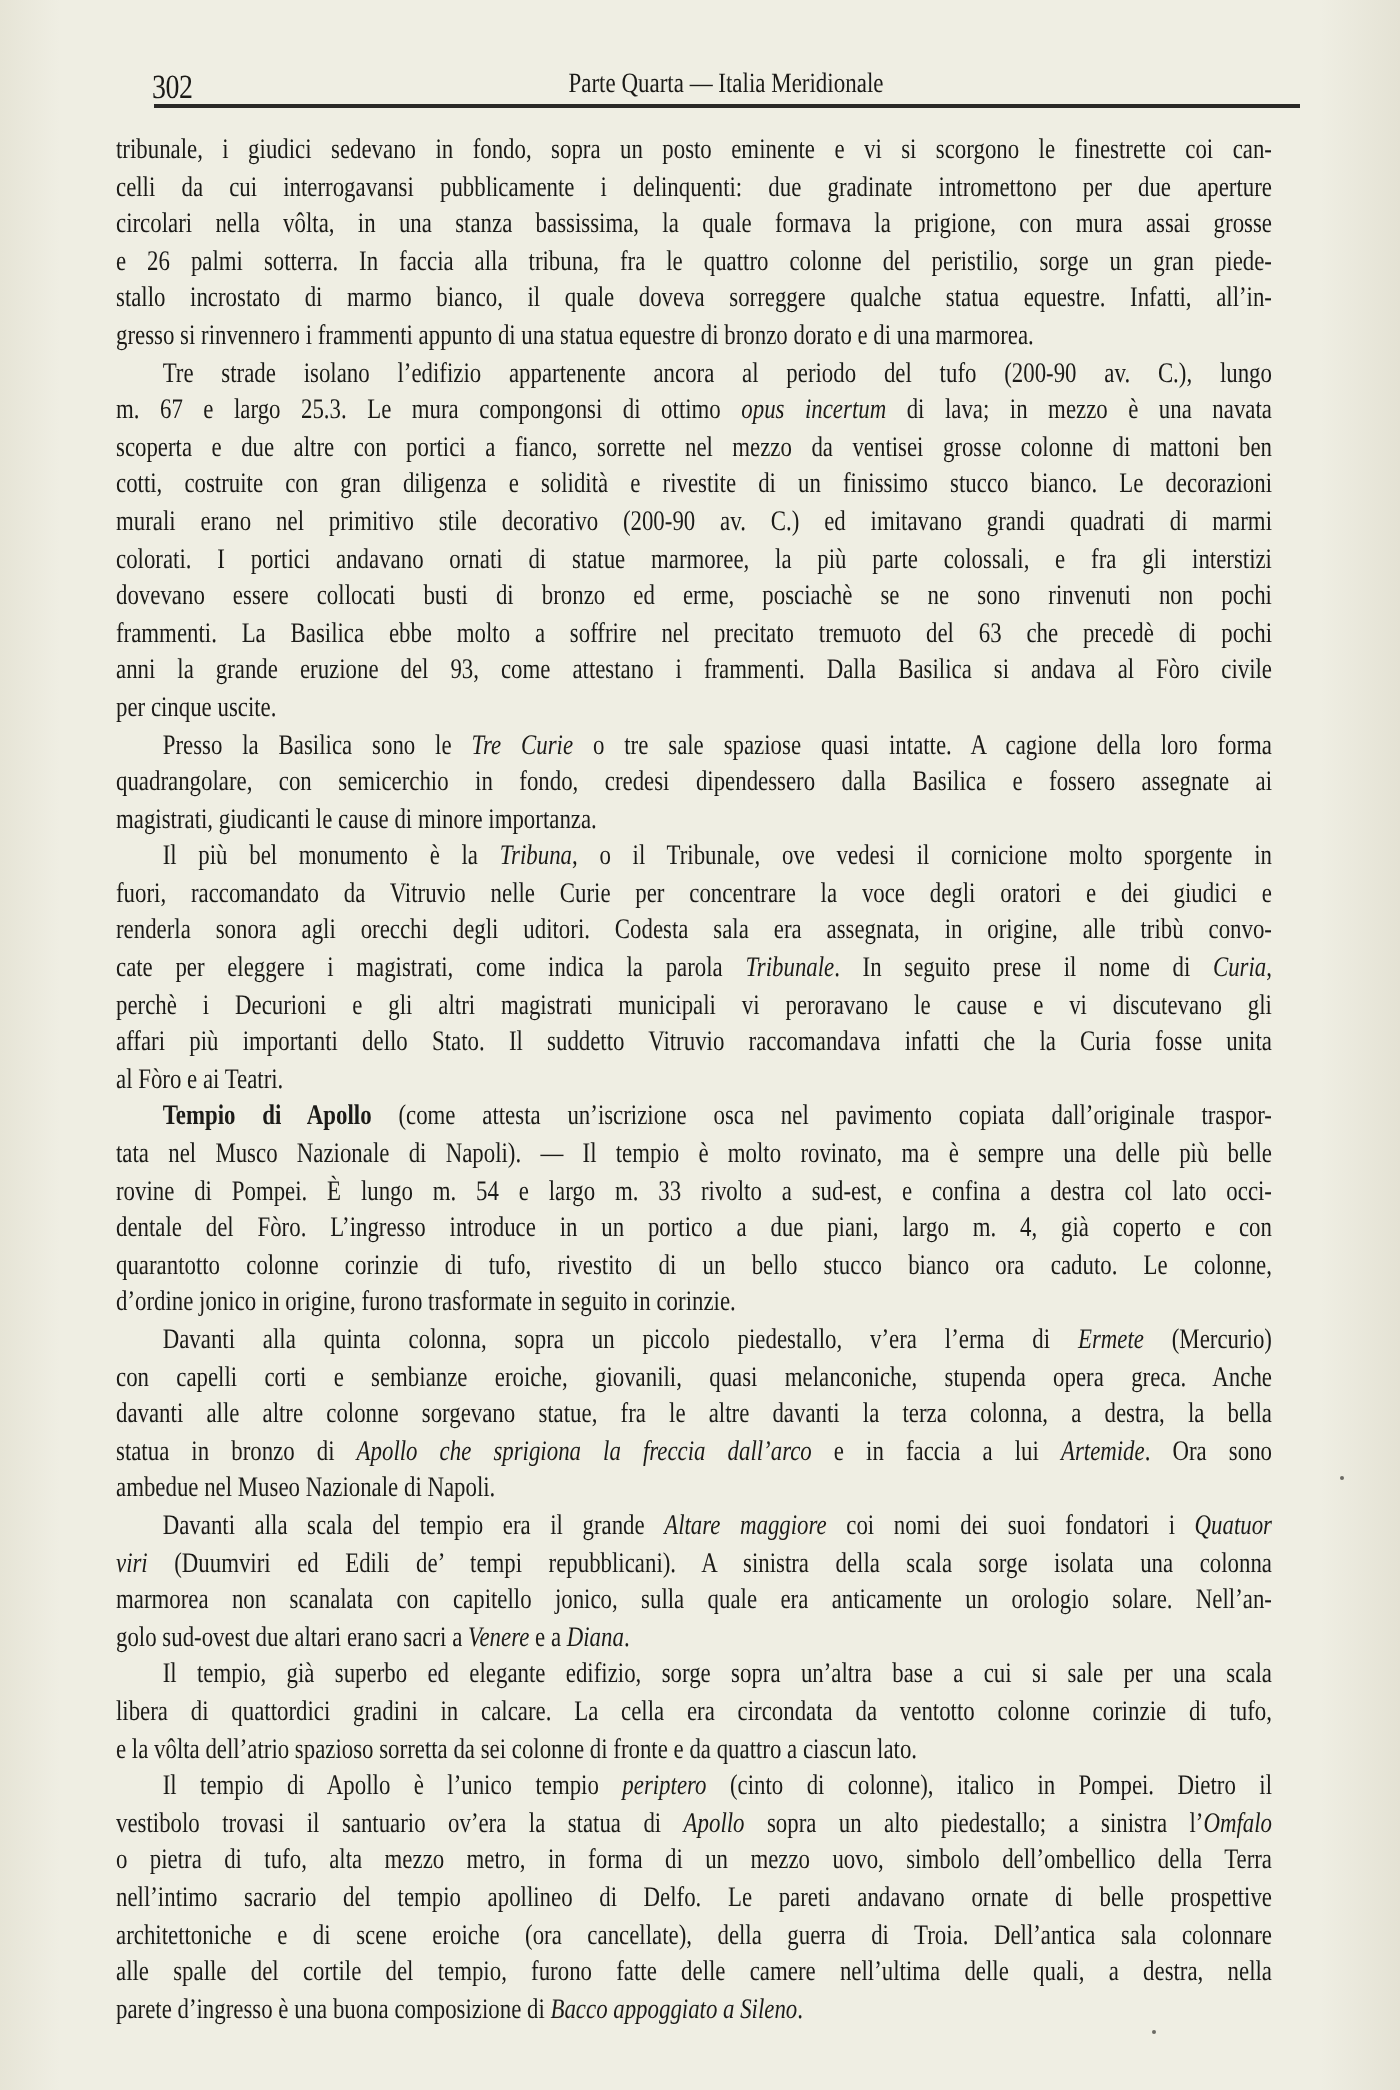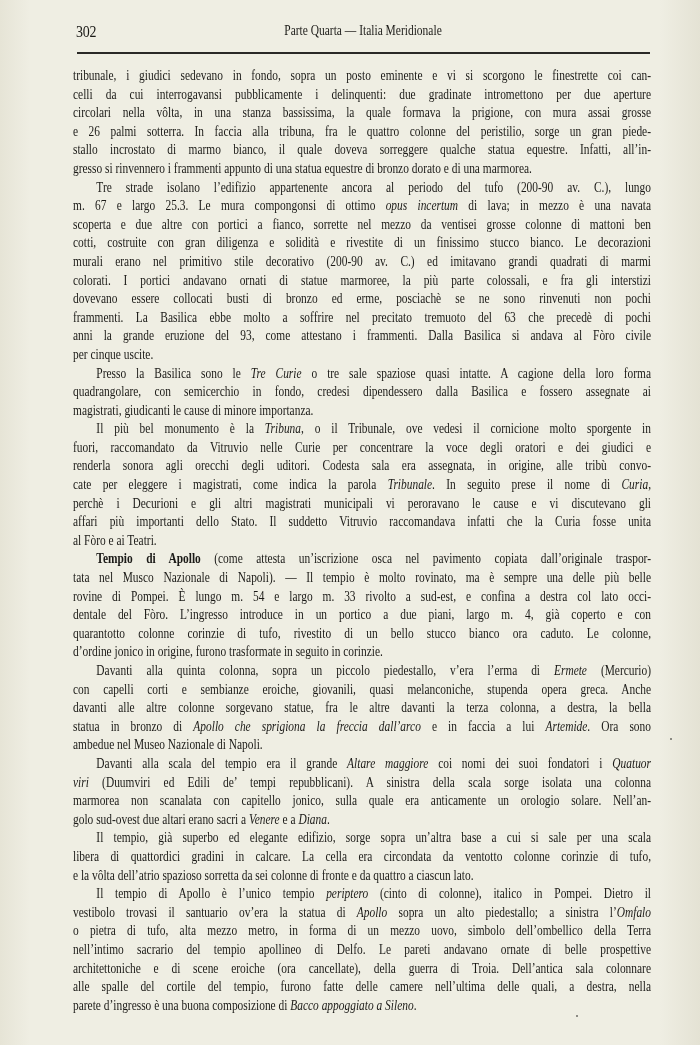--- a/index.html
+++ b/index.html
@@ -5,38 +5,38 @@
   html, body { margin: 0; padding: 0; }
   body {
     width: 700px; height: 1045px; overflow: hidden;
     background: #ecebdf;
     background-image: linear-gradient(90deg, #e6e4d6 0px, #efeee3 30px, #efeee3 660px, #e4e2d4 700px);
     font-family: "Liberation Serif", "DejaVu Serif", serif;
     color: #1b1a17;
     position: relative;
   }
   .header {
-    position: absolute; left: 76px; top: 20px; width: 574px; height: 24px;
+    position: absolute; left: 76px; top: 32px; width: 574px; height: 24px;
   }
   .page-number {
     position: absolute; left: 0; top: 2px;
     font-size: 17px; letter-spacing: -0.3px;
     transform: scaleX(0.82); transform-origin: left center;
   }
   .running-title {
     position: absolute; left: 0; right: 0; top: 3px; text-align: center;
     font-size: 14px;
     transform: scaleX(0.82); transform-origin: center center;
   }
   .header-rule {
     position: absolute; left: 77px; top: 52px; width: 573px; height: 2px;
     background: #2a2926;
   }
   .body-text {
-    position: absolute; left: 73px; top: 66px; width: 578px;
+    position: absolute; left: 58px; top: 66px; width: 578px;
   }
   .line {
     display: block; height: 18.6px; line-height: 18.6px;
     font-size: 14.2px; white-space: nowrap;
     text-align: justify; text-align-last: justify;
     transform: scaleX(0.805); transform-origin: left center;
     width: 718px;
   }
   .line.last { text-align-last: left; }
   .line.indent { padding-left: 29px; width: 689px; }

